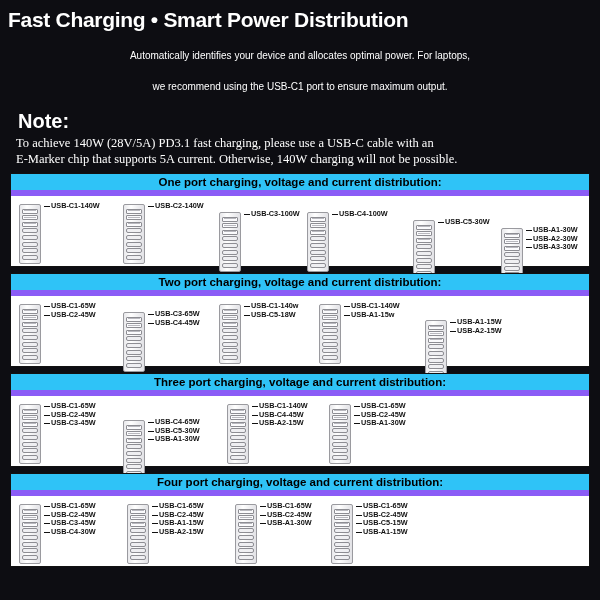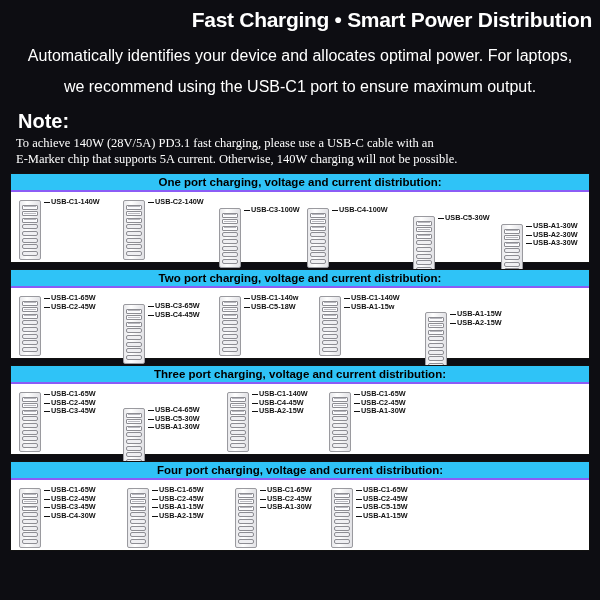--- a/index.html
+++ b/index.html
@@ -6,31 +6,31 @@
   body{
     width:600px;height:600px;
     background:#0d0d12;
     font-family:"Liberation Sans", sans-serif;
     color:#ffffff;
     overflow:hidden;
   }
   .page{width:600px;height:600px;position:relative;box-sizing:border-box;padding:6px 8px 0 8px;}
 
   .title{
-    text-align:right;
+    text-align:left;
     font-size:21px;
     font-weight:bold;
     letter-spacing:-0.3px;
     line-height:24px;
     margin:2px 0 2px 0;
     white-space:nowrap;
   }
   .subtitle{
     text-align:center;
-    font-size:16px;
+    font-size:10px;
     line-height:15px;
     margin:16px 10px;
   }
   .note-head{
     font-size:20px;
     font-weight:bold;
     margin:9px 0 2px 10px;
   }
   .note-body{
     font-size:12.5px;
@@ -47,21 +47,21 @@
     position:relative;
   }
   .sec-head{
     background:#2fc3f7;
     color:#000;
     font-weight:bold;
     font-size:11.5px;
     text-align:center;
     line-height:14px;
     padding:1px 16px;
-    border-bottom:2px solid #8b5cf6;
+    border-bottom:6px solid #8b5cf6;
   }
   .sec-body{
     position:relative;
     display:flex;
     align-items:flex-start;
     padding-left:32px;
   }
 
   
   .device{

